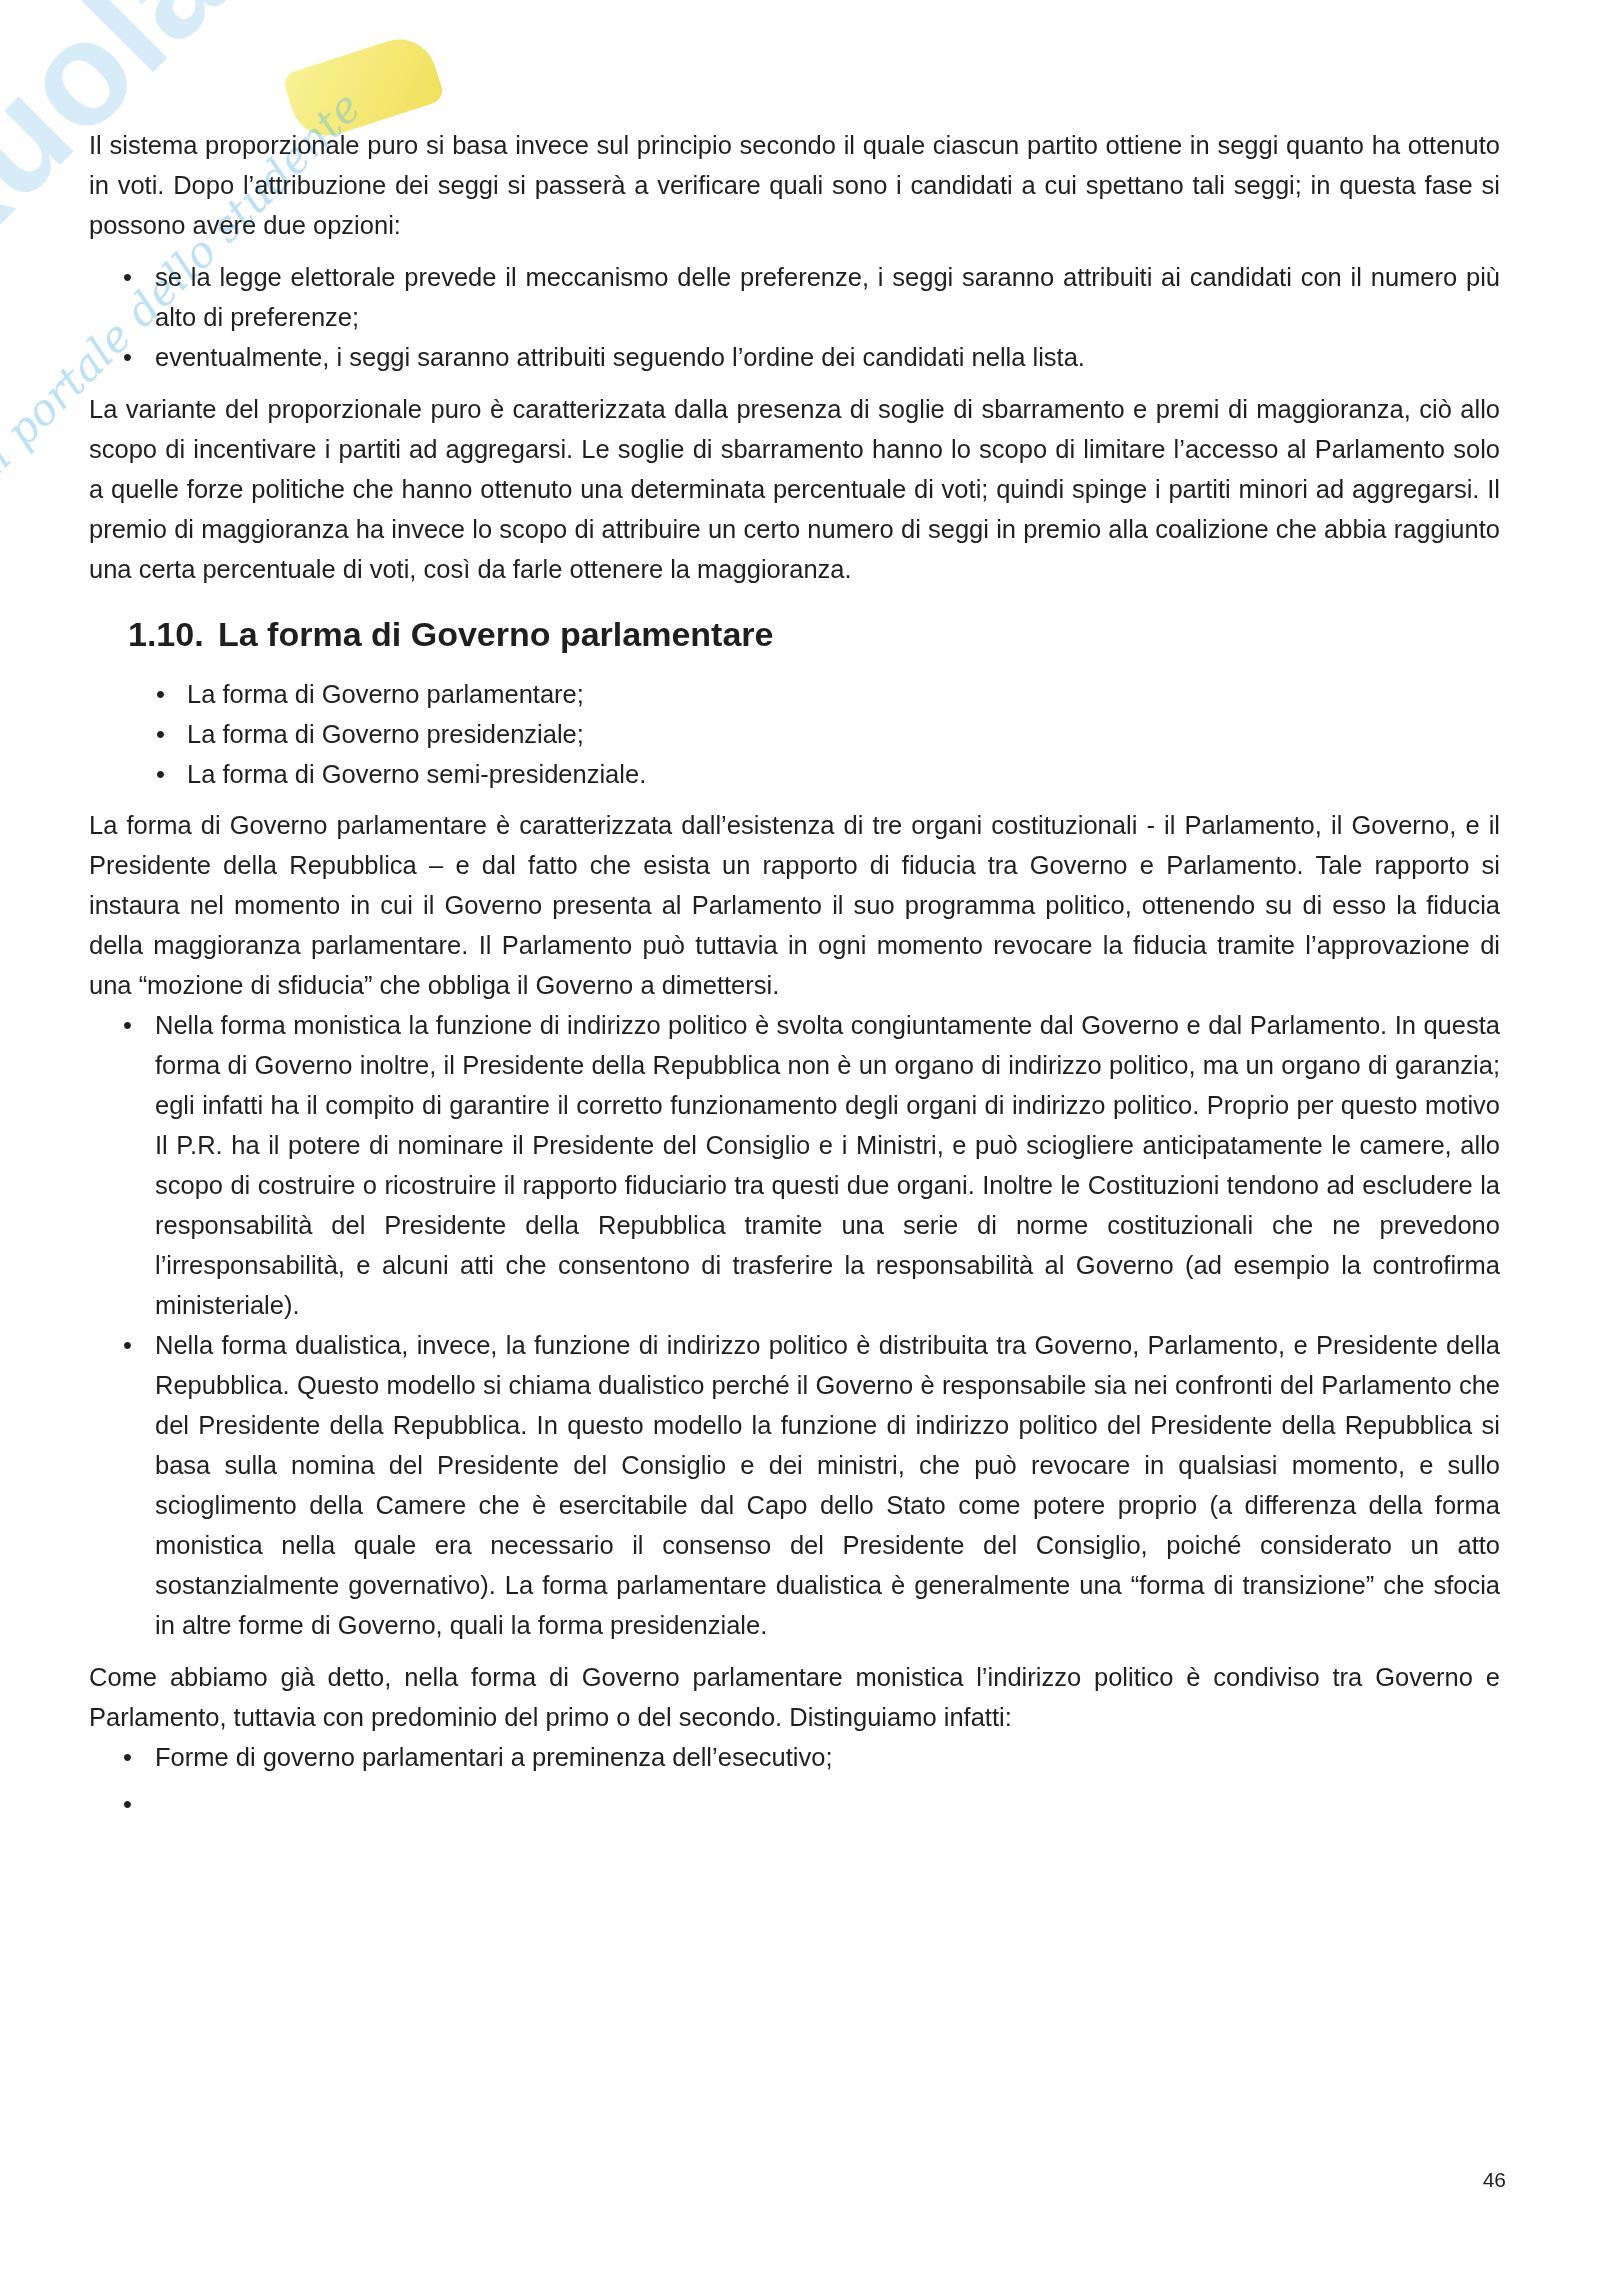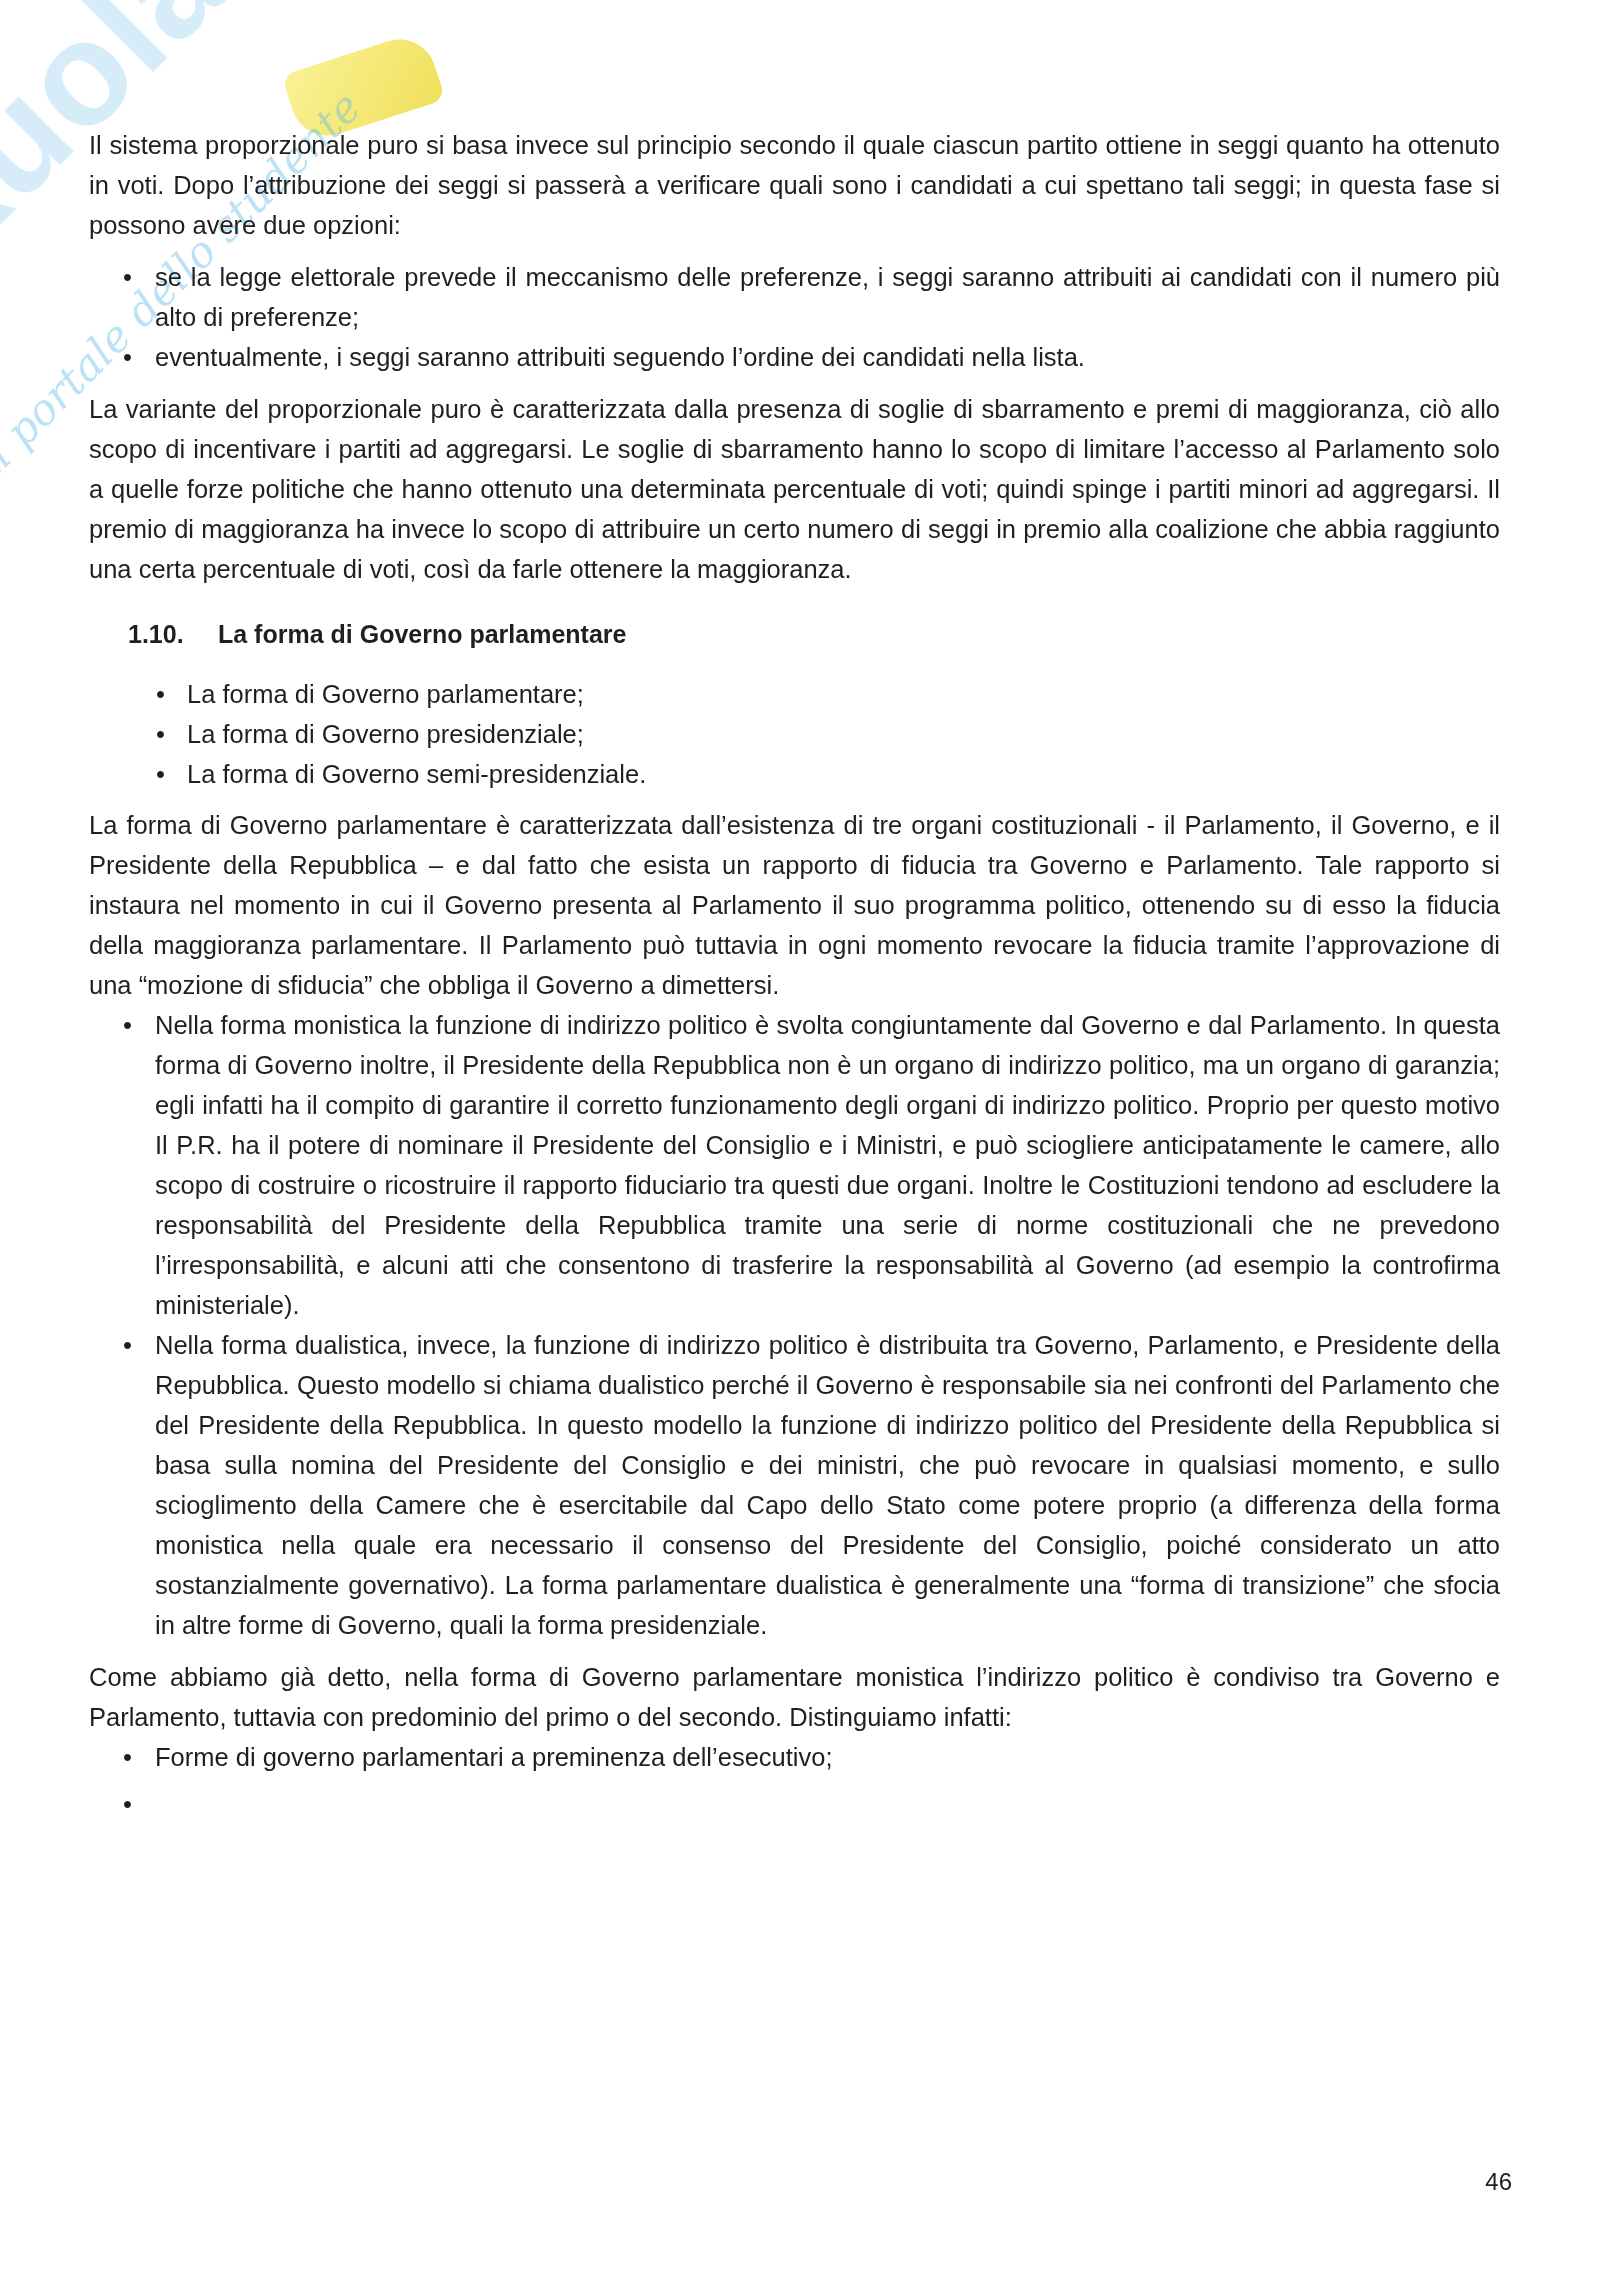--- a/index.html
+++ b/index.html
@@ -68,27 +68,27 @@
   ul.blist { list-style: none; margin: 0 0 11.8px 0; padding: 0; }
   ul.blist li { position: relative; padding-left: 66px; }
   ul.blist .bullet { position: absolute; left: 34px; top: 0; }
   ul.blist.indent2 li { padding-left: 98px; }
   ul.blist.indent2 .bullet { left: 67px; }
   ul.blist.spaced li + li { margin-top: 6.9px; }
   .heading {
     display: flex;
     margin: 25.5px 0 19.6px 39px;
     font-weight: 700;
-    font-size: 25px;
+    font-size: 34px;
   }
   .heading .num { width: 90px; flex: 0 0 auto; }
   .page-number {
     position: absolute;
-    top: 2168px; right: 108px;
-    font-size: 24px;
+    top: 2168px; right: 114px;
+    font-size: 21px;
     z-index: 1;
   }
 </style>
 </head>
 <body>
 
 <div class="sheet">
 
   <div class="watermark">
     <div class="wm-brand">Skuola.net</div>

